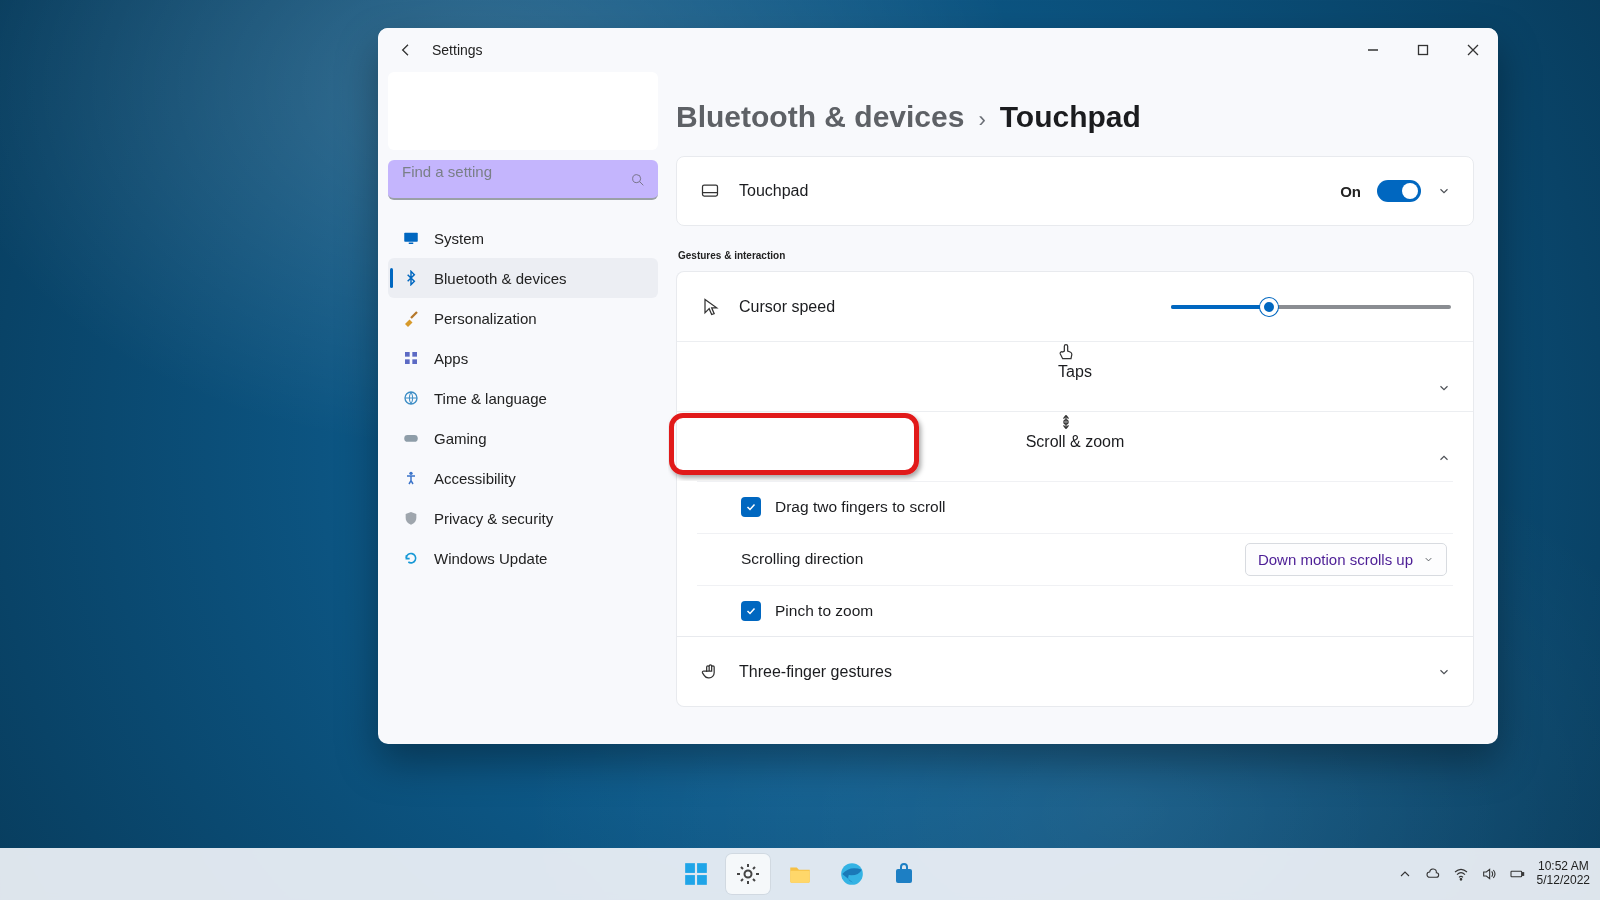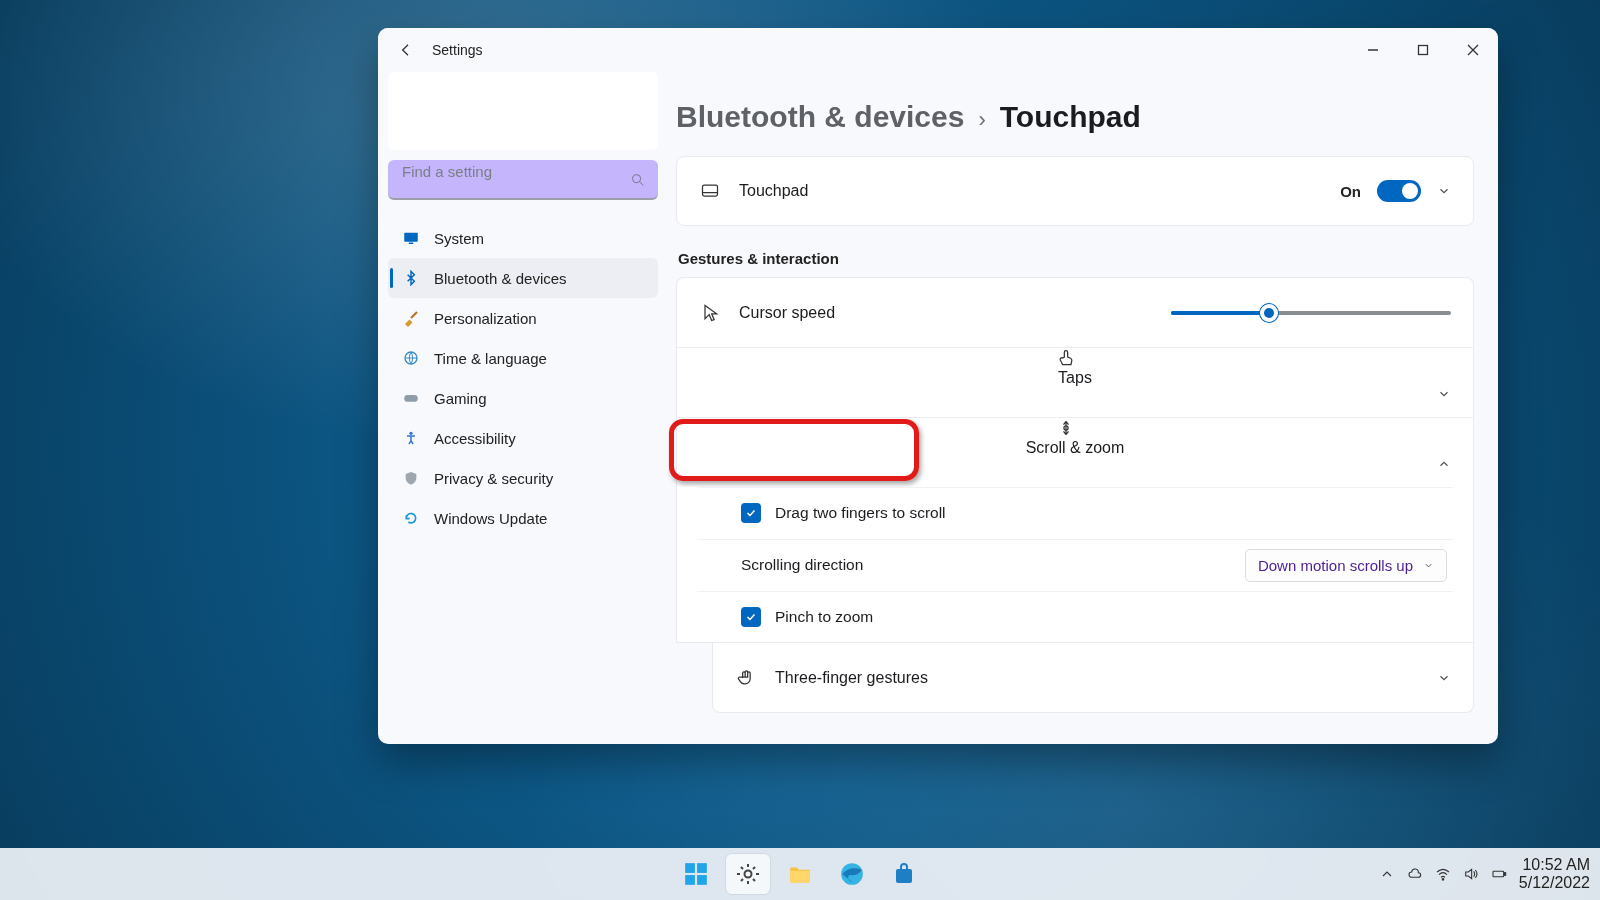--- a/index.html
+++ b/index.html
@@ -129,21 +129,21 @@
   .crumb-current {
     font-size: 30px; font-weight: 700; color: #1b1c1f;
   }
 
   .card, .row {
     background: #fff;
     border: 1px solid #e8eaee;
   }
   .card-top { border-radius: 8px 8px 0 0; border-bottom: none; }
   .card-mid { border-radius: 0; border-top: none; border-bottom: none; flex-direction: column; }
-  .card-bot { border-radius: 0 0 8px 8px; border-top: none; margin-left: 36px; }
+  .card-bot { border-radius: 0 0 8px 8px; border-top: none; }
   .card-single { border-radius: 8px; }
 
   .row {
     display: flex; align-items: center;
     height: 70px;
     padding: 0 22px;
     position: relative;
   }
   .row + .row::before {
     content: ""; position: absolute; left: 0; right: 0; top: 0;
@@ -159,21 +159,21 @@
     width: 44px; height: 22px; border-radius: 11px;
     background: #0067c0; position: relative;
   }
   .toggle::after {
     content: ""; position: absolute; right: 3px; top: 3px;
     width: 16px; height: 16px; border-radius: 50%; background: #fff;
   }
   .toggle-state { font-size: 15px; color: #222; }
 
   .section-head {
-    font-size: 15px; font-weight: 600; color: #222;
+    font-size: 10px; font-weight: 600; color: #222;
     margin: 24px 0 10px 2px;
   }
 
   .slider-track {
     width: 280px; height: 4px; background: #8a8d92; border-radius: 2px;
     position: relative;
   }
   .slider-fill {
     position: absolute; left: 0; top: 0; bottom: 0;
     background: #0067c0; border-radius: 2px;
@@ -230,21 +230,21 @@
     display: flex; align-items: center; justify-content: center;
     cursor: pointer;
   }
   .task-icon.active { background: rgba(255,255,255,0.7); box-shadow: 0 0 0 1px rgba(0,0,0,0.06); }
   .tray {
     margin-left: auto; margin-right: 10px;
     display: flex; align-items: center; gap: 12px;
     font-size: 12px; color: #222;
   }
   .tray svg { width: 16px; height: 16px; stroke: #333; fill: none; stroke-width: 1.6; }
-  .clock { text-align: right; line-height: 1.15; font-size: 16px; }
+  .clock { text-align: center; line-height: 1.15; font-size: 12px; }
 </style>
 </head>
 <body>
 
 <div class="bg-streak"></div>
 
 <div class="window">
   <div class="titlebar">
     <div class="back-btn">
       <svg viewBox="0 0 24 24">
@@ -307,20 +307,31 @@
         <div class="nav-item">
           <span class="nav-icon">
             <svg viewBox="0 0 24 24" width="18" height="18">
                 <path d="M4 20 L10 14 L14 18 L8 24 Z" fill="#d79a2b"></path>
                 <path d="M12 12 L20 4" stroke="#b5772a" stroke-width="3"></path>
               </svg>
           </span>
           <span>Personalization</span>
         </div>
 
+        <div class="nav-item">
+          <span class="nav-icon">
+            <svg viewBox="0 0 24 24" width="16" height="16">
+                <rect x="3" y="3" width="7" height="7" fill="#5c6ac4"></rect>
+                <rect x="14" y="3" width="7" height="7" fill="#5c6ac4"></rect>
+                <rect x="3" y="14" width="7" height="7" fill="#5c6ac4"></rect>
+                <rect x="14" y="14" width="7" height="7" fill="#5c6ac4"></rect>
+              </svg>
+          </span>
+          <span>Apps</span>
+        </div>
 
 
         <div class="nav-item">
           <span class="nav-icon">
             <svg viewBox="0 0 24 24" width="16" height="16">
                 <circle cx="12" cy="12" r="9" fill="none" stroke="#3c8dc5" stroke-width="2"></circle>
                 <path d="M3 12 H21 M12 3 Q17 12 12 21 Q7 12 12 3" fill="none" stroke="#3c8dc5" stroke-width="1.5"></path>
               </svg>
           </span>
           <span>Time &amp; language</span>

